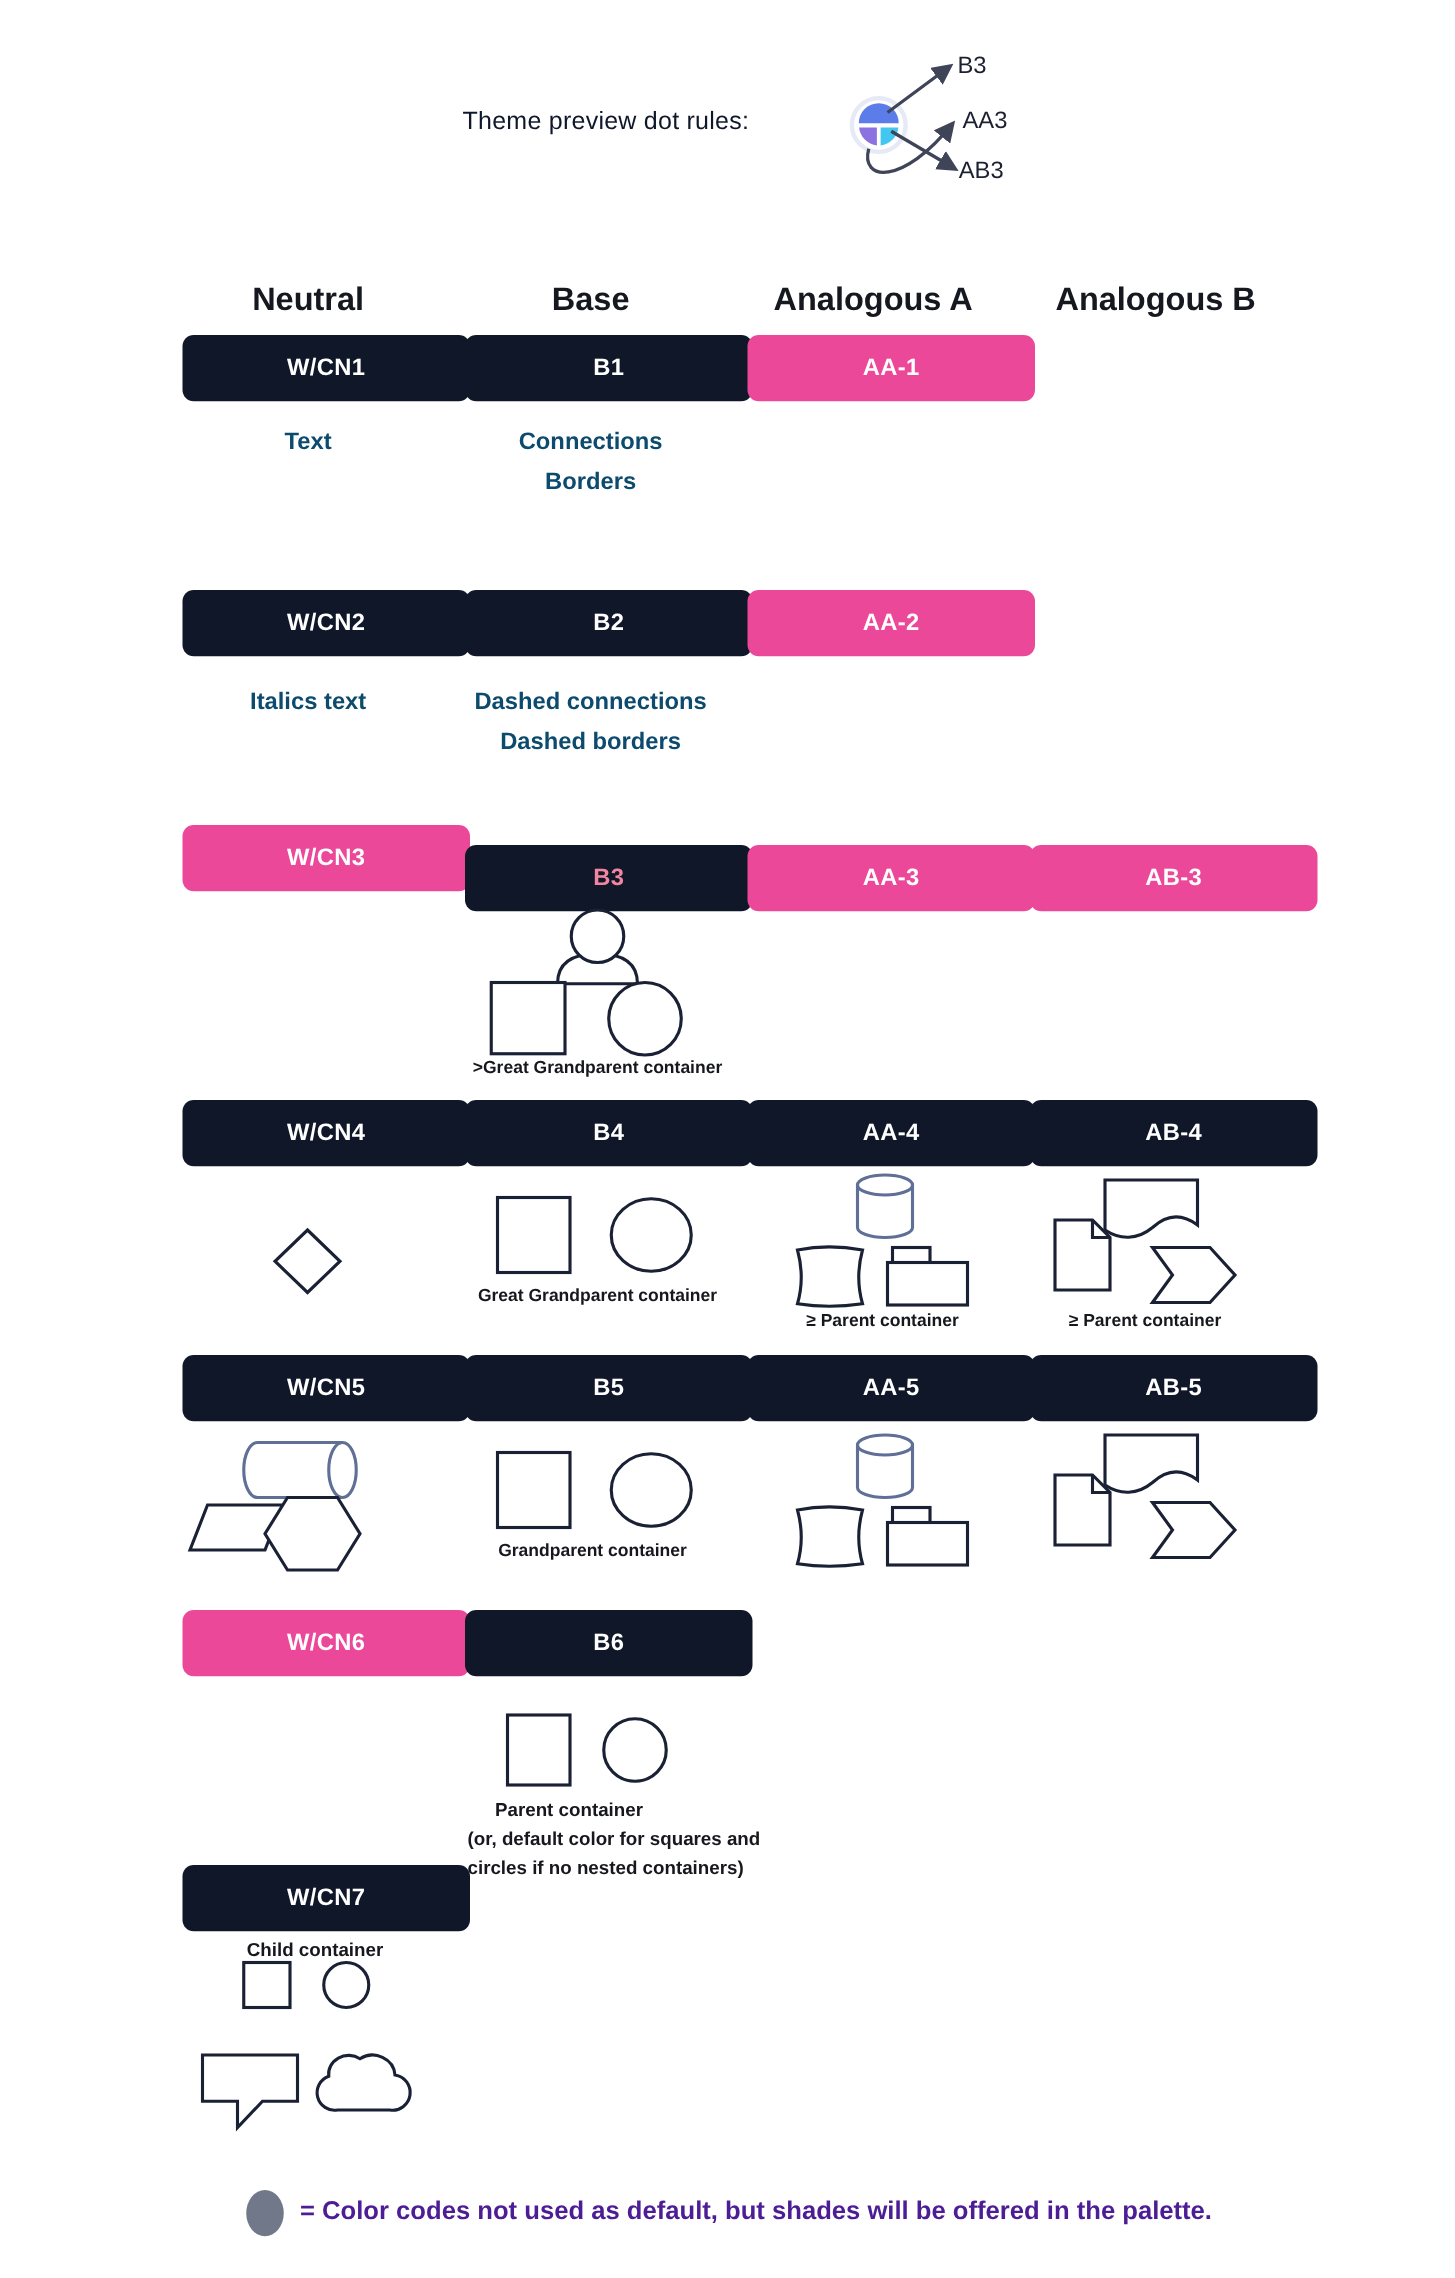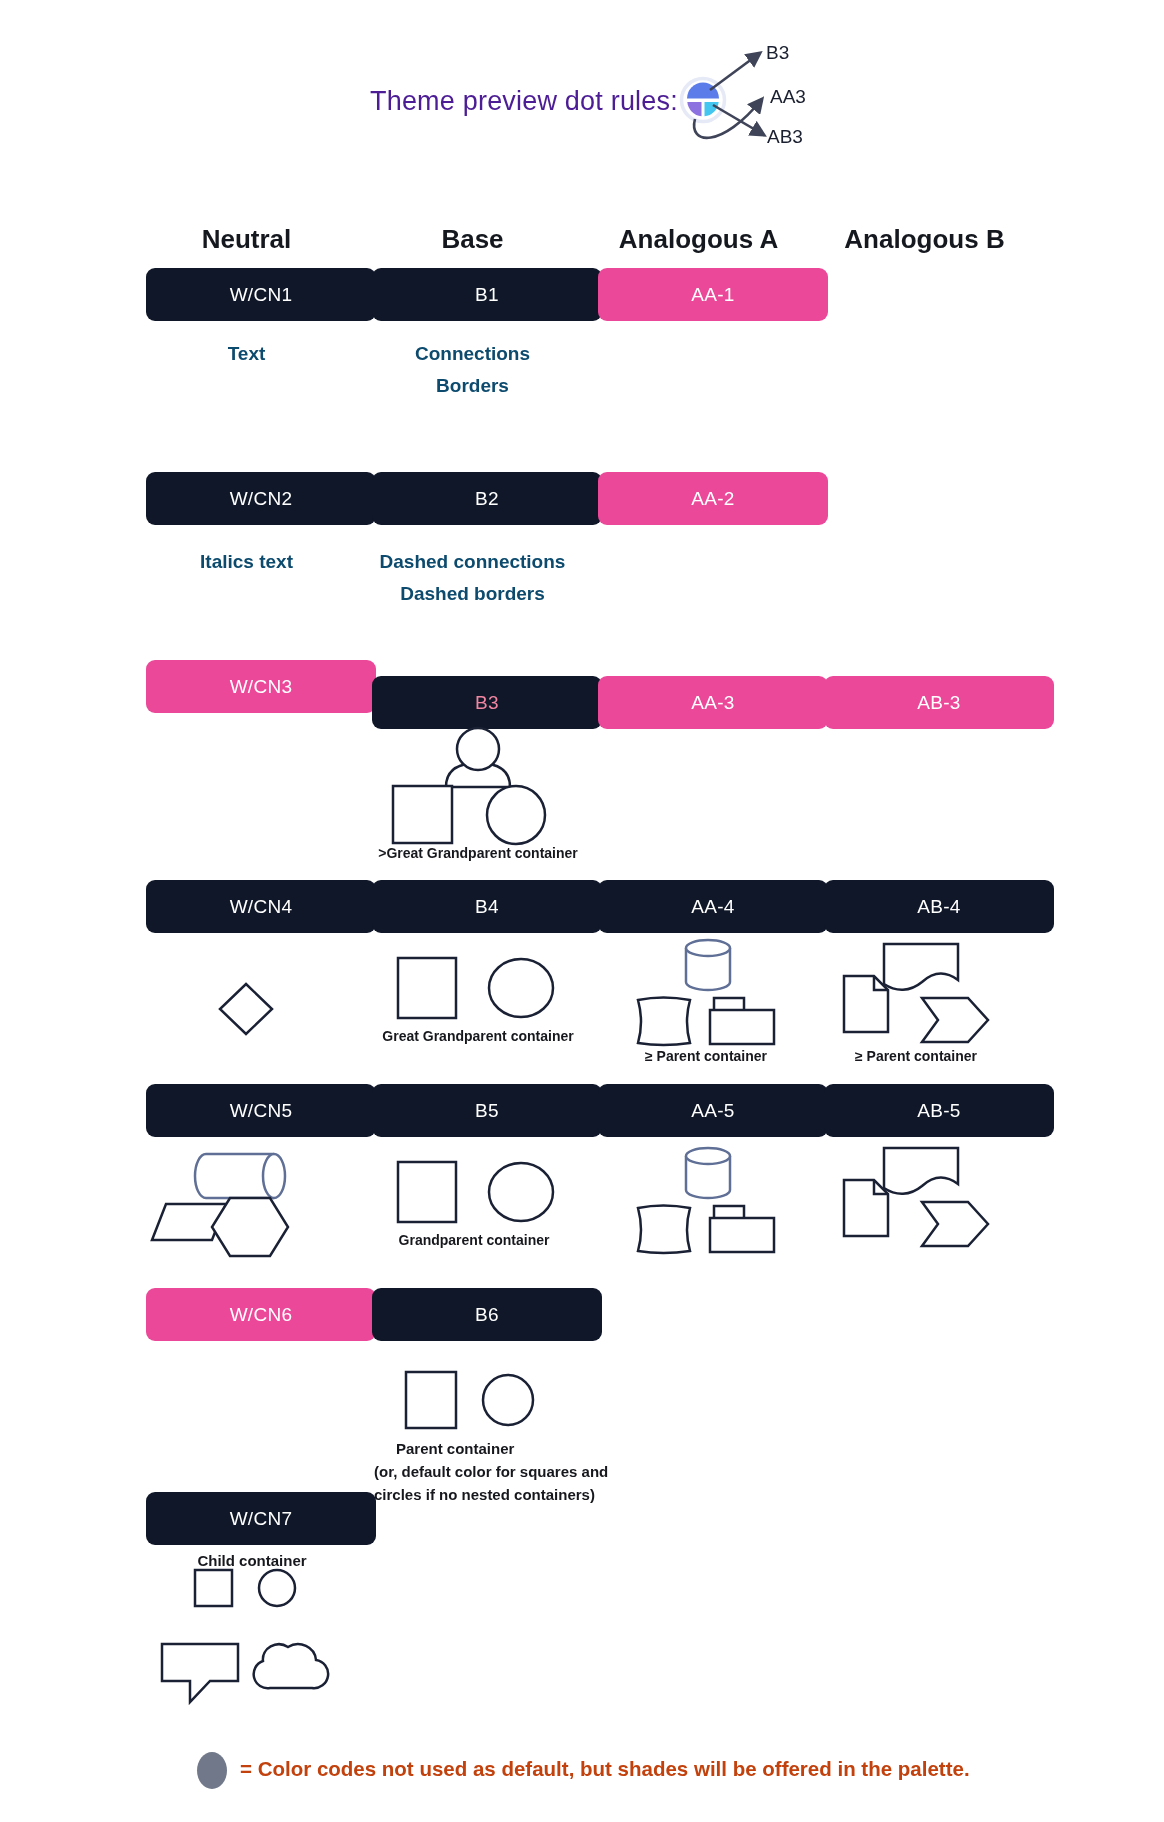--- a/index.html
+++ b/index.html
@@ -1,32 +1,32 @@
 <!DOCTYPE html>
 <html><head>
 <meta charset="utf-8">
 <style>
   html,body{margin:0;padding:0;background:#ffffff;}
   .page{position:relative;width:1164px;height:1822px;background:#ffffff;overflow:hidden;
         font-family:"Liberation Sans",sans-serif;}
-  .title{position:absolute;font-size:27px;font-weight:500;color:#4c1d95;letter-spacing:.2px;}
+  .title{position:absolute;font-size:20px;font-weight:500;color:#0f172a;letter-spacing:.2px;}
   .dotlbl{position:absolute;font-size:19px;color:#1b2030;}
   .colh{position:absolute;width:201px;text-align:center;font-size:26px;font-weight:bold;color:#15181f;}
   .sw{position:absolute;width:230px;height:53px;border-radius:9px;display:flex;align-items:center;
-      justify-content:center;font-size:19px;font-weight:normal;color:#ffffff;letter-spacing:.3px;}
+      justify-content:center;font-size:19px;font-weight:bold;color:#ffffff;letter-spacing:.3px;}
   .sw.dark{background:#0f1728;}
   .sw.gray{background:#ec4899;}
   .sw.dark-pink{background:#0f1728;color:#f286a2;}
   .lbl{position:absolute;width:201px;text-align:center;font-size:19px;font-weight:bold;color:#0c4a6e;}
   .cap{position:absolute;font-size:14px;font-weight:bold;color:#17181d;white-space:pre;}
   .cap.c{transform:translateX(-50%);}
   .note{position:absolute;font-size:15px;font-weight:bold;color:#17181d;white-space:pre;}
   .shape{position:absolute;overflow:visible;}
   .legend-dot{position:absolute;width:30px;height:37px;border-radius:50%;background:#717889;}
-  .legend-text{position:absolute;font-size:20.5px;font-weight:bold;color:#c2410c;white-space:pre;}
+  .legend-text{position:absolute;font-size:20.5px;font-weight:bold;color:#4c1d95;white-space:pre;}
   svg .ink{stroke:#1b2135;stroke-width:2.5;fill:#ffffff;}
   svg .inkn{stroke:#1b2135;stroke-width:2.5;fill:none;}
   svg .cyl{stroke:#5f6f95;stroke-width:2.5;fill:#ffffff;}
   svg .arrow{stroke:#3f4459;stroke-width:2.6;fill:none;}
 </style>
 </head>
 <body>
 
 <div class="page">
 

